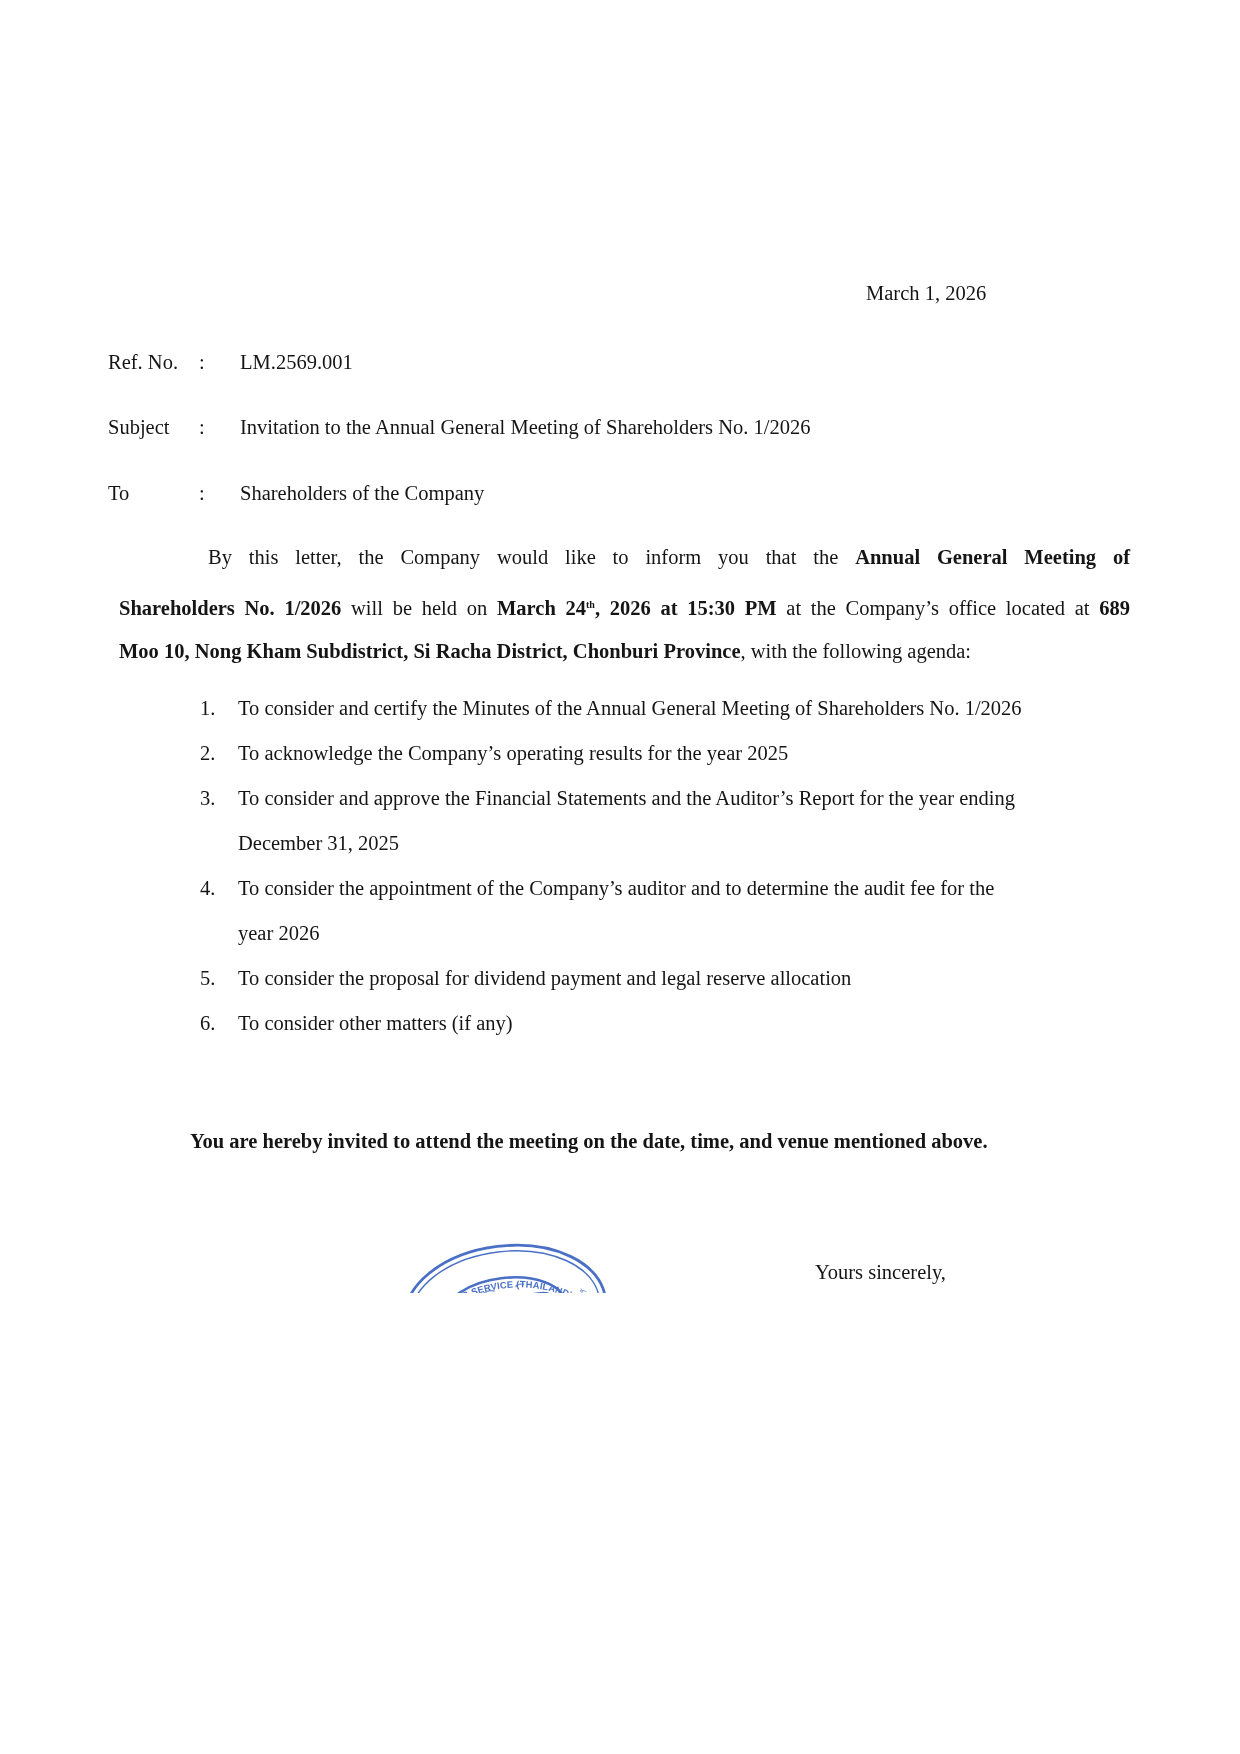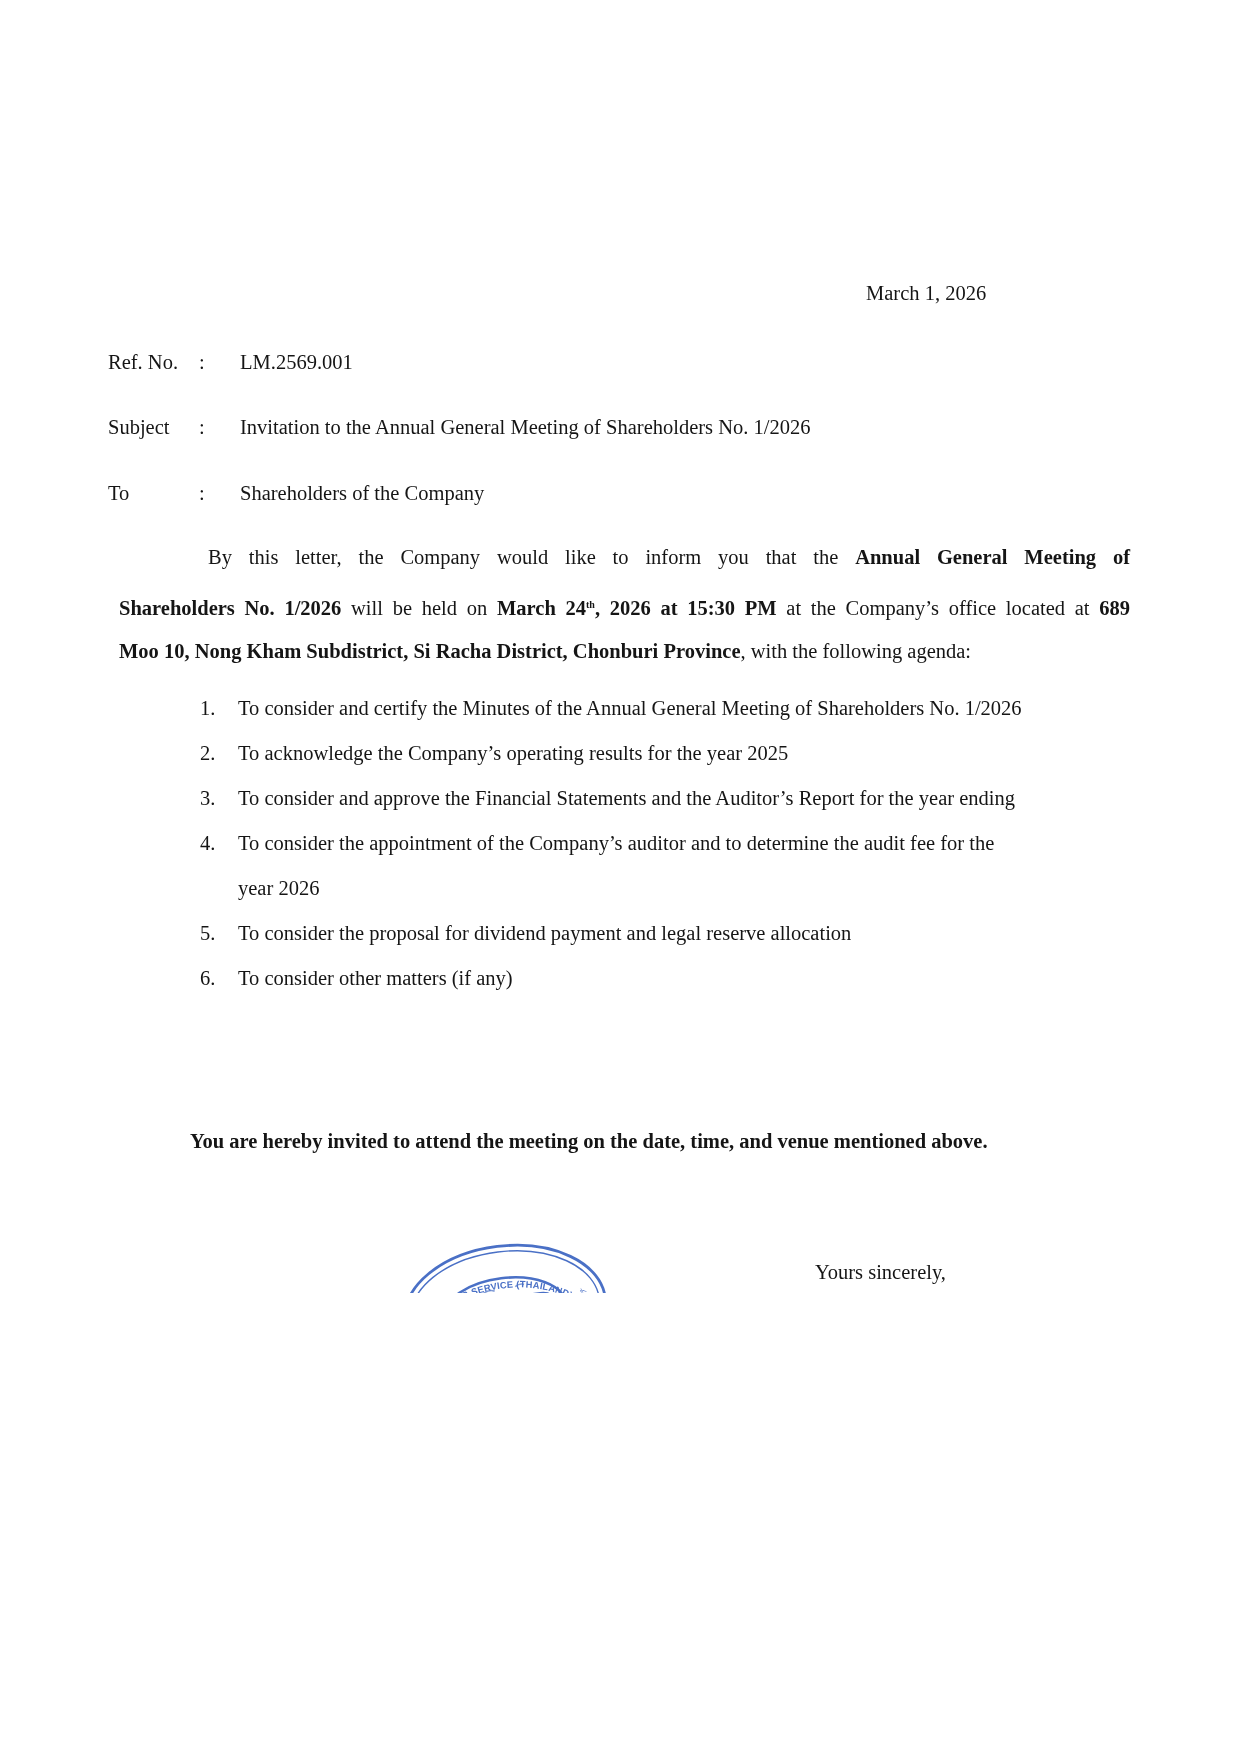--- a/index.html
+++ b/index.html
@@ -102,20 +102,21 @@
   <div class="abs para">
     <div class="pline"><span class="indent"></span><span>By this letter, the Company would like to inform you that the </span><b>Annual General Meeting of</b></div>
     <div class="pline"><b>Shareholders No. 1/2026</b><span> will be held on </span><b>March 24</b><span class="sup">th</span><b>, 2026 at 15:30 PM</b><span> at the Company’s office located at </span><b>689</b></div>
     <div class="pline lastline"><b>Moo 10, Nong Kham Subdistrict, Si Racha District, Chonburi Province</b><span>, with the following agenda:</span></div>
   </div>
 
   <div class="abs agenda">
     <div class="arow"><span class="anum">1.</span><span>To consider and certify the Minutes of the Annual General Meeting of Shareholders No. 1/2026</span></div>
     <div class="arow"><span class="anum">2.</span><span>To acknowledge the Company’s operating results for the year 2025</span></div>
     <div class="arow"><span class="anum">3.</span><span>To consider and approve the Financial Statements and the Auditor’s Report for the year ending</span></div>
+    <div class="arow"><span>December 31, 2025</span></div>
     <div class="arow"><span class="anum">4.</span><span>To consider the appointment of the Company’s auditor and to determine the audit fee for the</span></div>
     <div class="arow"><span>year 2026</span></div>
     <div class="arow"><span class="anum">5.</span><span>To consider the proposal for dividend payment and legal reserve allocation</span></div>
     <div class="arow"><span class="anum">6.</span><span>To consider other matters (if any)</span></div>
   </div>
 
   <div class="abs t closing">You are hereby invited to attend the meeting on the date, time, and venue mentioned above.</div>
 
   <div class="abs stamp">
     <svg width="210" height="136" viewBox="0 0 210 136">

